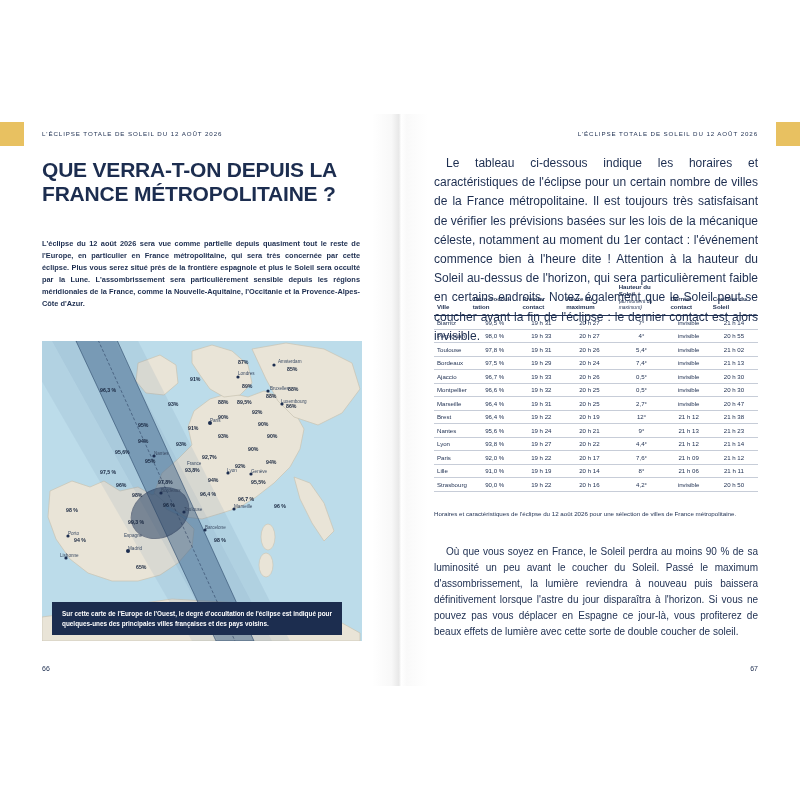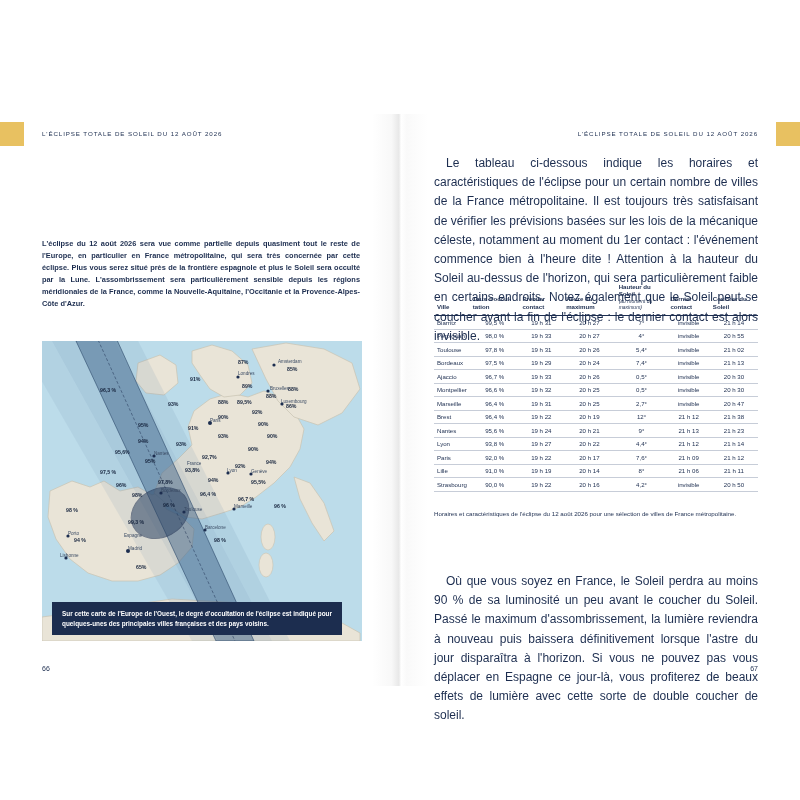--- a/index.html
+++ b/index.html
@@ -116,33 +116,34 @@
     white-space:nowrap;
   }
   table.eclipse td.c{text-align:center;}
   table.eclipse th .note{font-style:italic;font-weight:400;font-size:5px;display:block;}
   .tbl-caption{
     position:absolute;top:395px;left:34px;width:324px;
     font-size:6.2px;line-height:1.5;color:#1c2d4f;
   }
   .closing{
     position:absolute;top:430px;left:34px;width:324px;
-    font-size:12px;line-height:1.6;color:#1c2d4f;text-align:justify;margin-top:28px;
+    font-size:10px;line-height:1.6;color:#1c2d4f;text-align:justify;
   }
   .closing p{margin:0;text-indent:12px;}
 </style>
 </head>
 <body>
 
 <div class="spread">
 
   <div class="page left">
     <div class="swatch"></div>
     <div class="runhead">L'ÉCLIPSE TOTALE DE SOLEIL DU 12 AOÛT 2026</div>
 
+    <h1 class="title">QUE VERRA-T-ON DEPUIS LA FRANCE MÉTROPOLITAINE ?</h1>
 
     <div class="intro">L'éclipse du 12 août 2026 sera vue comme partielle depuis quasiment tout le reste de l'Europe, en particulier en France métropolitaine, qui sera très concernée par cette éclipse. Plus vous serez situé près de la frontière espagnole et plus le Soleil sera occulté par la Lune. L'assombrissement sera particulièrement sensible depuis les régions méridionales de la France, comme la Nouvelle-Aquitaine, l'Occitanie et la Provence-Alpes-Côte d'Azur.</div>
 
     <div class="mapwrap">
       <svg width="320" height="300" viewBox="0 0 320 300" xmlns="http://www.w3.org/2000/svg">
         <defs>
           <clipPath id="mapclip">
               <rect x="0" y="0" width="320" height="300"></rect>
             </clipPath>
         </defs>

